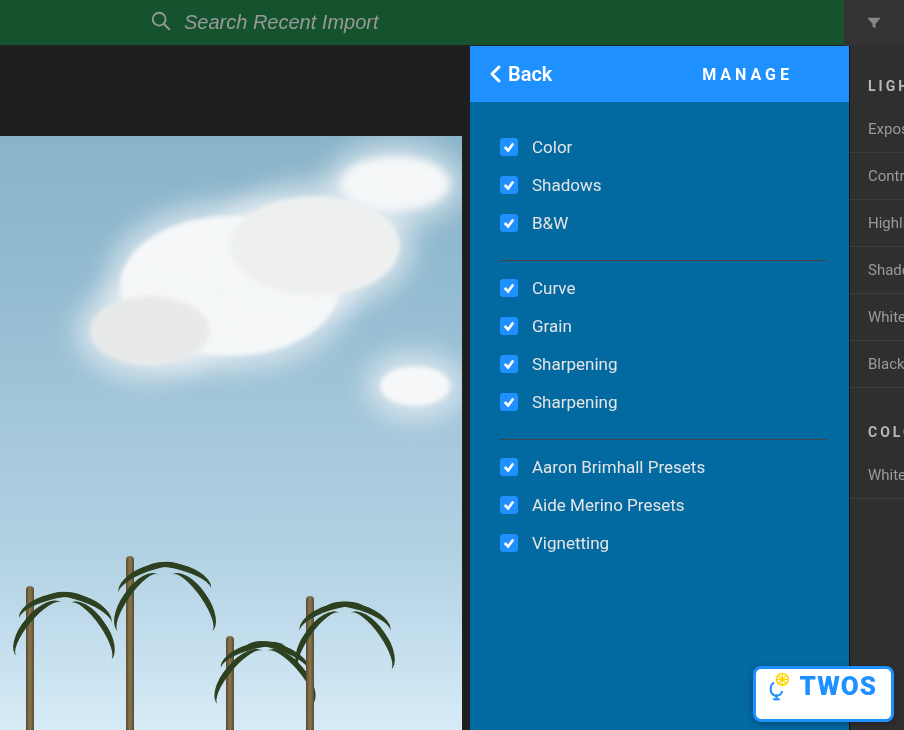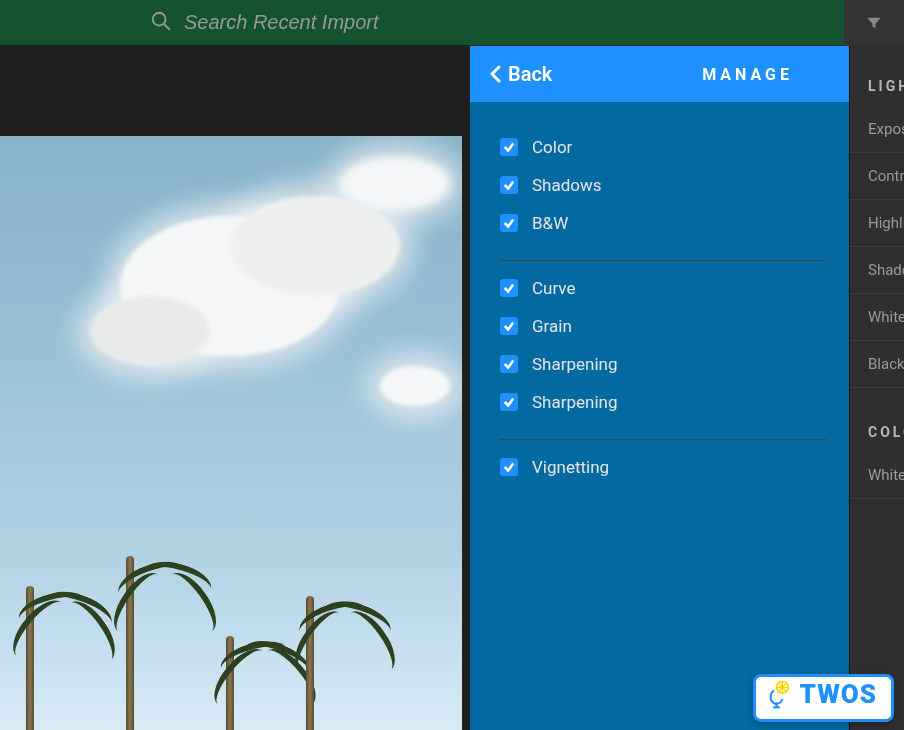--- a/index.html
+++ b/index.html
@@ -143,21 +143,21 @@
   white-space:nowrap;
 }
 .rp-spacer { height:28px; }
 .watermark {
   position:absolute;
   right:10px; bottom:8px;
   display:flex; align-items:center;
   background:#fff;
   border:3px solid #1e90ff;
   border-radius:8px;
-  padding:2px 14px 10px 8px;
+  padding:2px 14px 18px 8px;
   box-shadow:0 2px 6px rgba(0,0,0,0.3);
   font-weight:900; letter-spacing:1px;
 }
 .watermark svg { margin-right:6px; }
 .watermark-text { color:#1e90ff; font-size:26px; font-weight:900; }
 </style>
 </head>
 <body>
 
 <div class="search-bar">
@@ -295,20 +295,36 @@
             <span class="preset-label">Sharpening</span>
           </div>
         </div>
         <div class="preset-group">
           <div class="preset-item">
             <div class="chk">
               <svg width="12" height="12" viewBox="0 0 14 14">
                 <polyline points="2,7 6,11 12,3"></polyline>
               </svg>
             </div>
+            <span class="preset-label">Aaron Brimhall Presets</span>
+          </div>
+          <div class="preset-item">
+            <div class="chk">
+              <svg width="12" height="12" viewBox="0 0 14 14">
+                <polyline points="2,7 6,11 12,3"></polyline>
+              </svg>
+            </div>
+            <span class="preset-label">Aide Merino Presets</span>
+          </div>
+          <div class="preset-item">
+            <div class="chk">
+              <svg width="12" height="12" viewBox="0 0 14 14">
+                <polyline points="2,7 6,11 12,3"></polyline>
+              </svg>
+            </div>
             <span class="preset-label">Vignetting</span>
           </div>
         </div>
       </div>
   </div>
 
   <div class="right-panel">
     <div class="rp-section-title">LIGHT</div>
     <div id="rp1">
         <div class="rp-item">Exposure</div>

